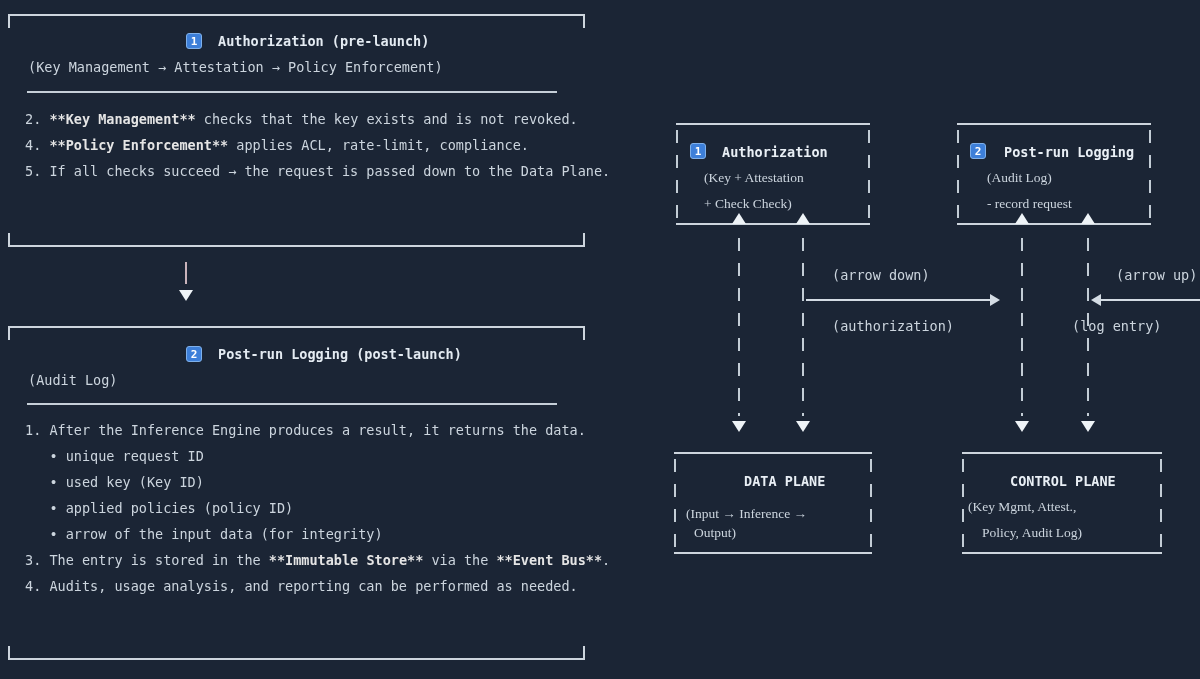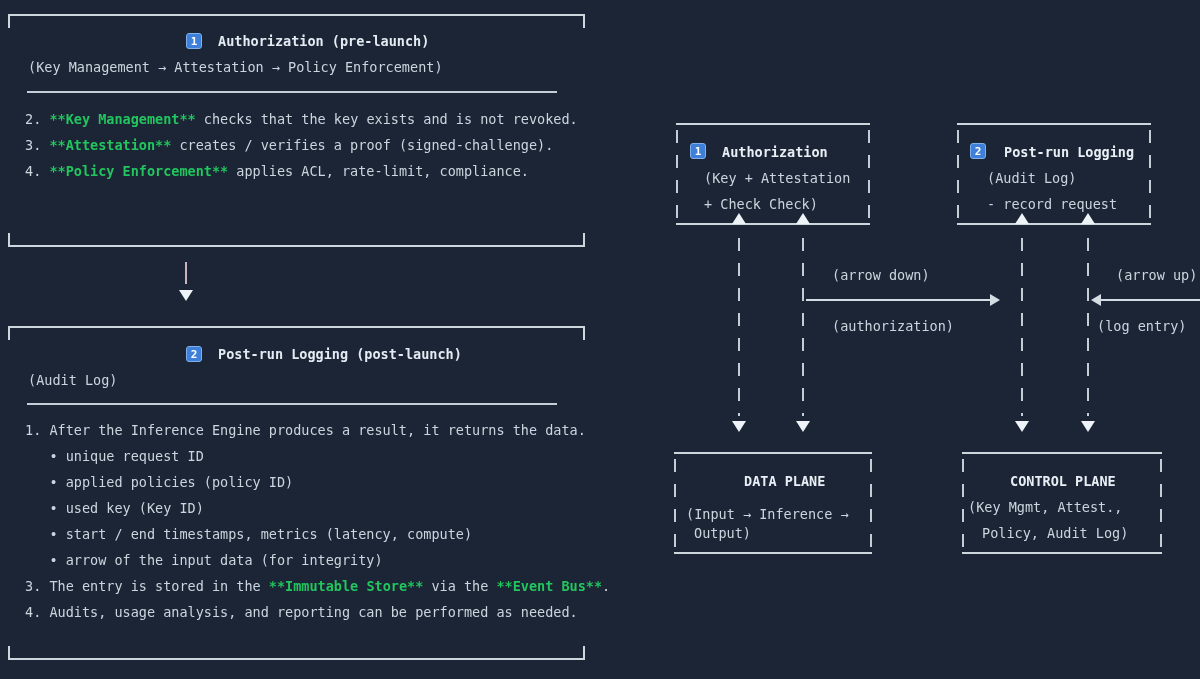--- a/index.html
+++ b/index.html
@@ -4,21 +4,21 @@
 <style>
   html,body{margin:0;padding:0;}
   body{
     width:1200px;height:679px;position:relative;overflow:hidden;
     background:#1b2535;
     font-family:"DejaVu Sans Mono","Liberation Mono",monospace;
     font-size:13.5px;color:#ccd5de;
   }
   .abs{position:absolute;}
   .line{height:26px;line-height:26px;white-space:pre;}
-  .b{color:#22c55e;font-weight:bold;}
+  .b{color:#e5e5e5;font-weight:bold;}
   .text{height:16px;line-height:16px;white-space:pre;}
   .title{height:16px;line-height:16px;white-space:pre;font-weight:bold;color:#e4ebf2;}
   .hline{height:2px;background:#c6cfd8;}
   .vstroke{width:2px;background:#c9b3bb;}
   .hstroke{height:2px;background:#d4dce4;}
   .badge{
     width:16px;height:16px;background:#3d7fd9;border:1px solid #7fb0ea;border-radius:3px;
     color:#ffffff;font-size:11px;line-height:15px;text-align:center;font-weight:bold;
     box-sizing:border-box;
   }
@@ -31,21 +31,21 @@
     content:"";position:absolute;bottom:0;width:2px;height:12px;background:#cdd5dd;}
   .bracket-bottom::before{left:0;} .bracket-bottom::after{right:0;}
   .dbox{
     border-top:2px solid #cdd5dd;border-bottom:2px solid #cdd5dd;box-sizing:border-box;
   }
   .dbox::before,.dbox::after{
     content:"";position:absolute;top:5px;bottom:5px;width:2px;
     background:repeating-linear-gradient(180deg,#c3cdd6 0 13px,transparent 13px 25px);}
   .dbox::before{left:0;} .dbox::after{right:0;}
   .dbox > div{position:absolute;}
-  .btext{height:16px;line-height:16px;white-space:pre;}
+  .btext{height:16px;line-height:16px;white-space:pre;font-family:Liberation Serif, serif;}
   .btitle{height:16px;line-height:16px;white-space:pre;font-weight:bold;color:#e9eff5;}
   .vdash{
     width:2px;
     background:repeating-linear-gradient(180deg,#c3cdd6 0 13px,transparent 13px 25px);}
   .tri-down{width:0;height:0;border-left:7px solid transparent;
     border-right:7px solid transparent;border-top:11px solid #eef3f7;}
   .tri-up{width:0;height:0;border-left:7px solid transparent;
     border-right:7px solid transparent;border-bottom:11px solid #eef3f7;}
   .tri-right{width:0;height:0;border-top:6px solid transparent;
     border-bottom:6px solid transparent;border-left:10px solid #d4dce4;}
@@ -55,39 +55,38 @@
 </head>
 <body>
 
 <div class="bracket-top abs" style="left:8px;top:14px;width:577px"></div>
 <div class="badge abs" style="left:186px;top:33px">1</div>
 <div class="title abs" style="left:218px;top:33px">Authorization (pre-launch)</div>
 <div class="text abs" style="left:28px;top:59px">(Key Management → Attestation → Policy Enforcement)</div>
 <div class="hline abs" style="left:27px;top:91px;width:530px"></div>
 <div class="abs" style="left:25px;top:106px">
     <div class="line"><span>2. </span><span class="b">**Key Management**</span><span> checks that the key exists and is not revoked.</span></div>
-    <div class="line"><span>3. </span><span class="b">**Attestation**</span><span> creates / verifies a proof (signed-challenge).</span></div>
     <div class="line"><span>4. </span><span class="b">**Policy Enforcement**</span><span> applies ACL, rate-limit, compliance.</span></div>
+    <div class="line"><span>5. If all checks succeed → the request is passed down to the Data Plane.</span></div>
   </div>
 <div class="bracket-bottom abs" style="left:8px;top:235px;width:577px"></div>
 
 <div class="vstroke abs" style="left:185px;top:262px;height:22px"></div>
 <div class="tri-down abs" style="left:179px;top:290px"></div>
 
 <div class="bracket-top abs" style="left:8px;top:326px;width:577px"></div>
 <div class="badge abs" style="left:186px;top:346px">2</div>
 <div class="title abs" style="left:218px;top:346px">Post-run Logging (post-launch)</div>
 <div class="text abs" style="left:28px;top:372px">(Audit Log)</div>
 <div class="hline abs" style="left:27px;top:403px;width:530px"></div>
 <div class="abs" style="left:25px;top:417px">
     <div class="line"><span>1. After the Inference Engine produces a result, it returns the data.</span></div>
     <div class="line"><span>   • unique request ID</span></div>
+    <div class="line"><span>   • used key (Key ID)</span></div>
     <div class="line"><span>   • applied policies (policy ID)</span></div>
-    <div class="line"><span>   • used key (Key ID)</span></div>
-    <div class="line"><span>   • start / end timestamps, metrics (latency, compute)</span></div>
     <div class="line"><span>   • arrow of the input data (for integrity)</span></div>
     <div class="line"><span>3. The entry is stored in the </span><span class="b">**Immutable Store**</span><span> via the </span><span class="b">**Event Bus**</span><span>.</span></div>
     <div class="line"><span>4. Audits, usage analysis, and reporting can be performed as needed.</span></div>
   </div>
 <div class="bracket-bottom abs" style="left:8px;top:648px;width:577px"></div>
 
 <div class="dbox abs" style="left:676px;top:123px;width:194px;height:102px">
   <div class="badge" style="left:14px;top:18px">1</div>
   <div class="btitle" style="left:46px;top:19px">Authorization</div>
   <div class="btext" style="left:28px;top:45px">(Key + Attestation</div>
@@ -117,21 +116,21 @@
 <div class="tri-down abs" style="left:1081px;top:421px"></div>
 
 <div class="text abs" style="left:832px;top:267px">(arrow down)</div>
 <div class="hstroke abs" style="left:806px;top:299px;width:186px"></div>
 <div class="tri-right abs" style="left:990px;top:294px"></div>
 <div class="text abs" style="left:832px;top:318px">(authorization)</div>
 
 <div class="text abs" style="left:1116px;top:267px">(arrow up)</div>
 <div class="hstroke abs" style="left:1100px;top:299px;width:100px"></div>
 <div class="tri-left abs" style="left:1091px;top:294px"></div>
-<div class="text abs" style="left:1097px;top:318px">(log entry)</div>
+<div class="text abs" style="left:1072px;top:318px">(log entry)</div>
 
 <div class="dbox abs" style="left:674px;top:452px;width:198px;height:102px">
   <div class="btitle" style="left:70px;top:19px">DATA PLANE</div>
   <div class="btext" style="left:12px;top:52px">(Input → Inference →</div>
   <div class="btext" style="left:20px;top:71px">Output)</div>
 </div>
 
 <div class="dbox abs" style="left:962px;top:452px;width:200px;height:102px">
   <div class="btitle" style="left:48px;top:19px">CONTROL PLANE</div>
   <div class="btext" style="left:6px;top:45px">(Key Mgmt, Attest.,</div>

